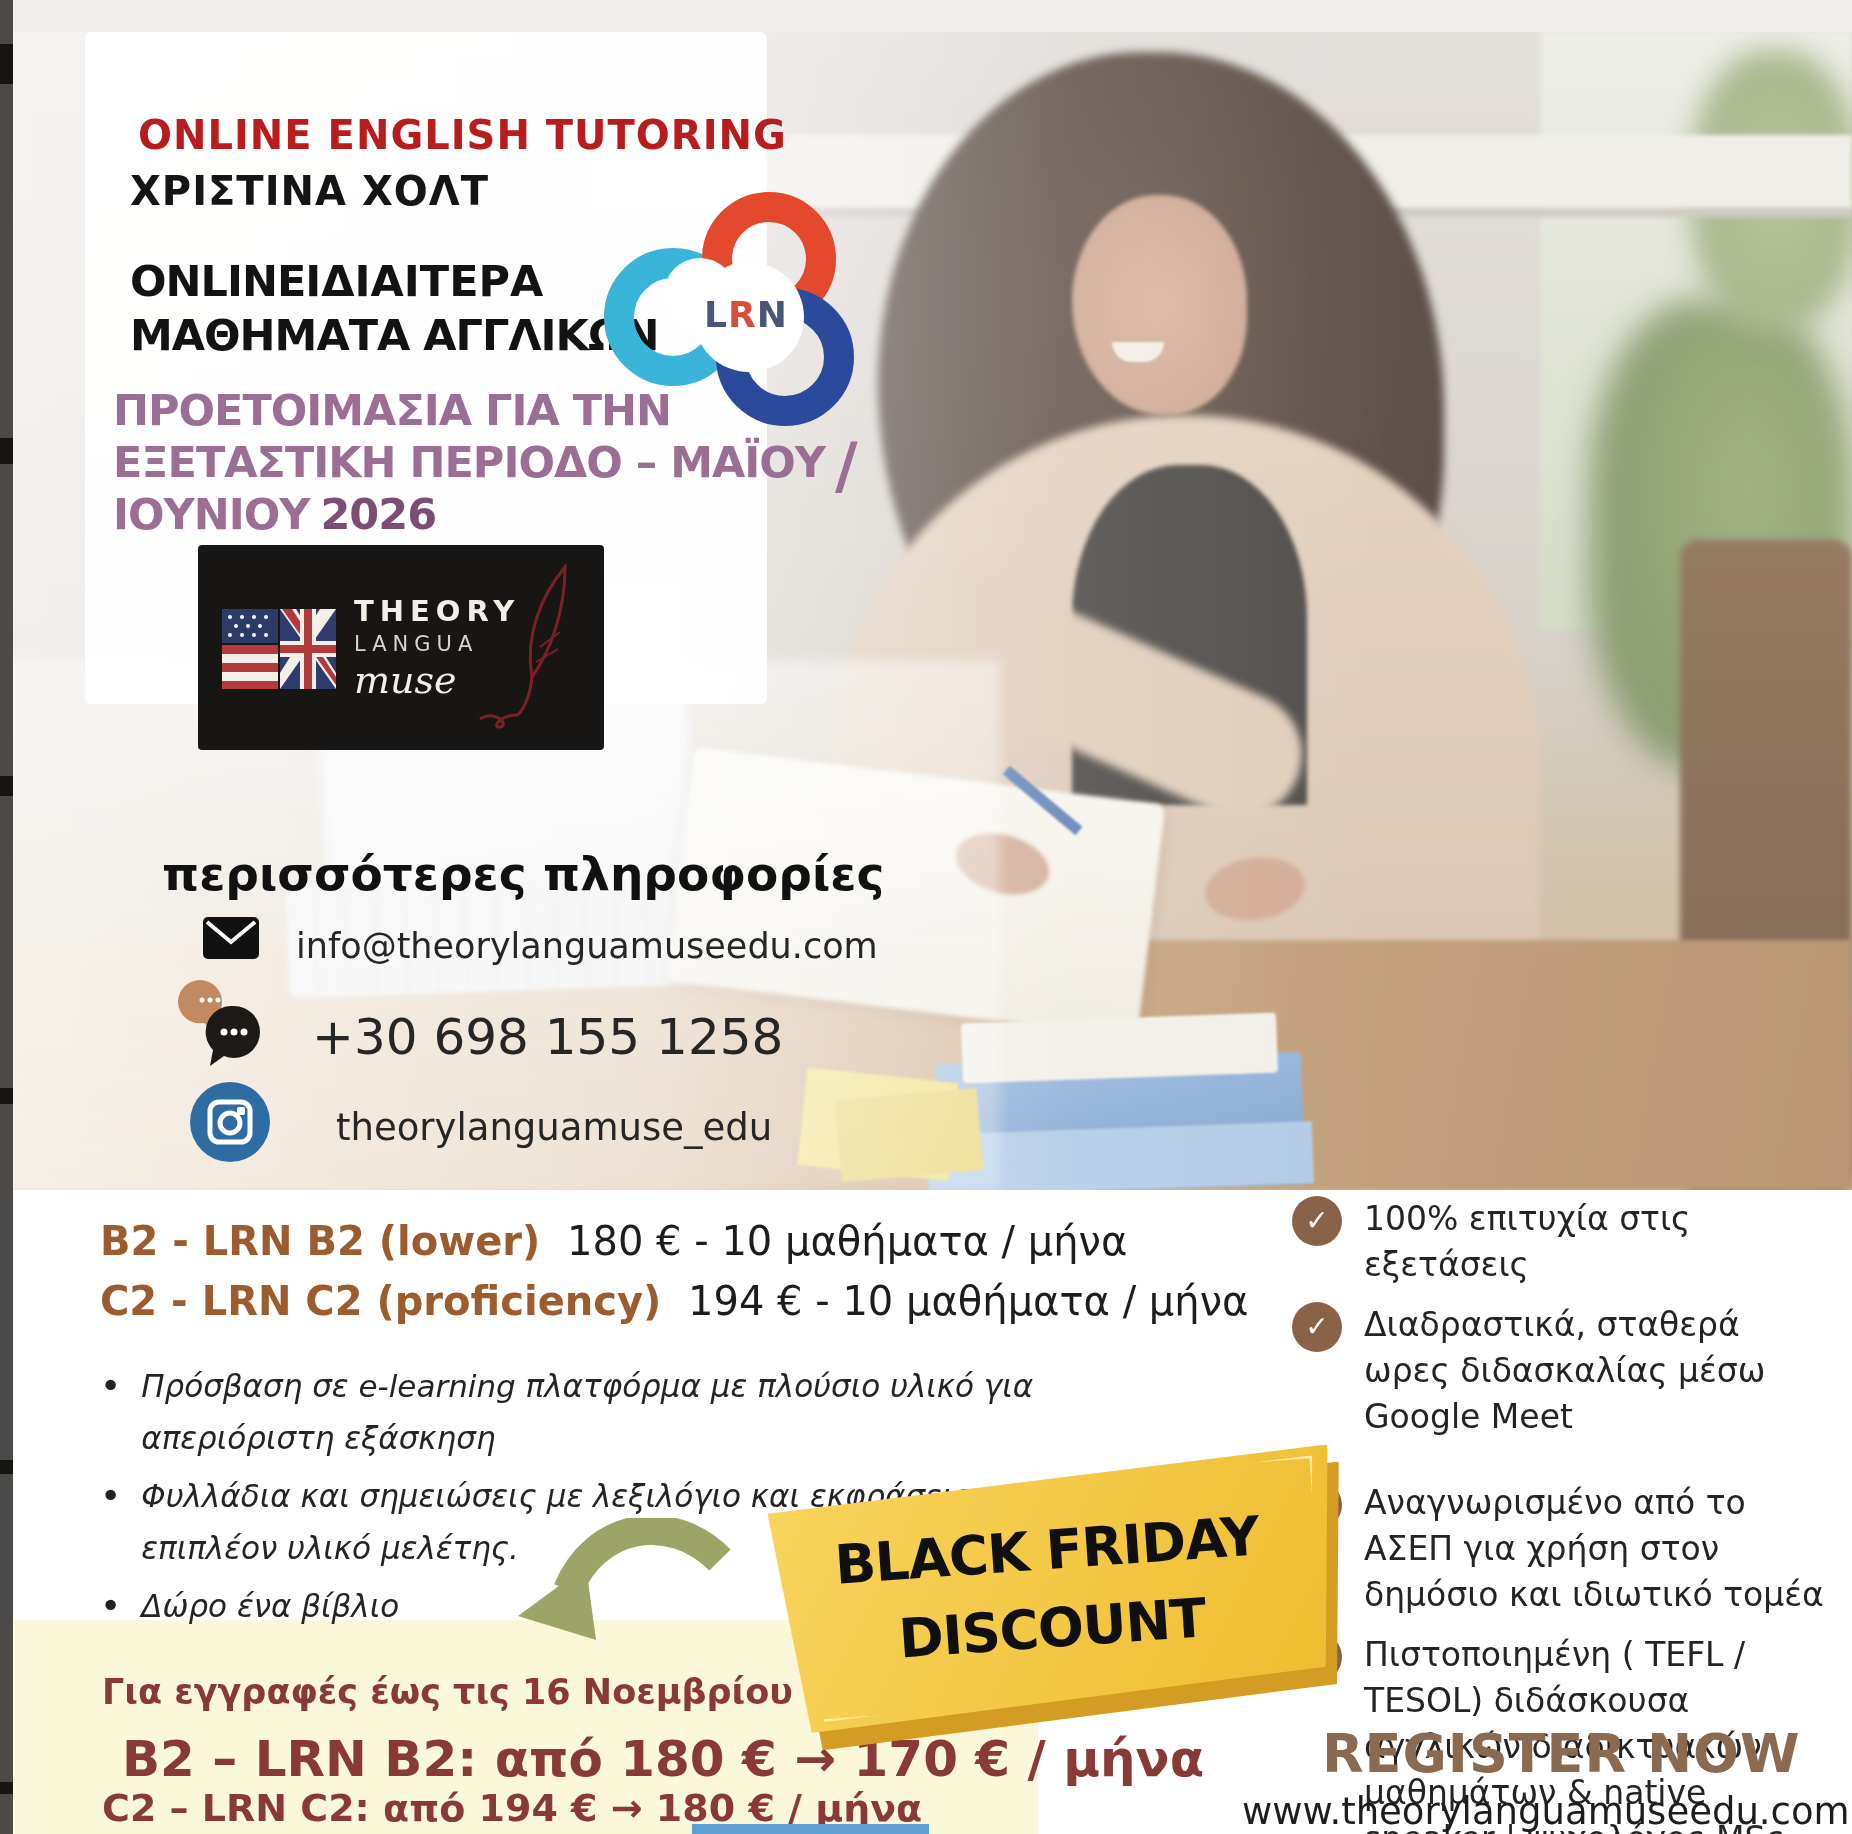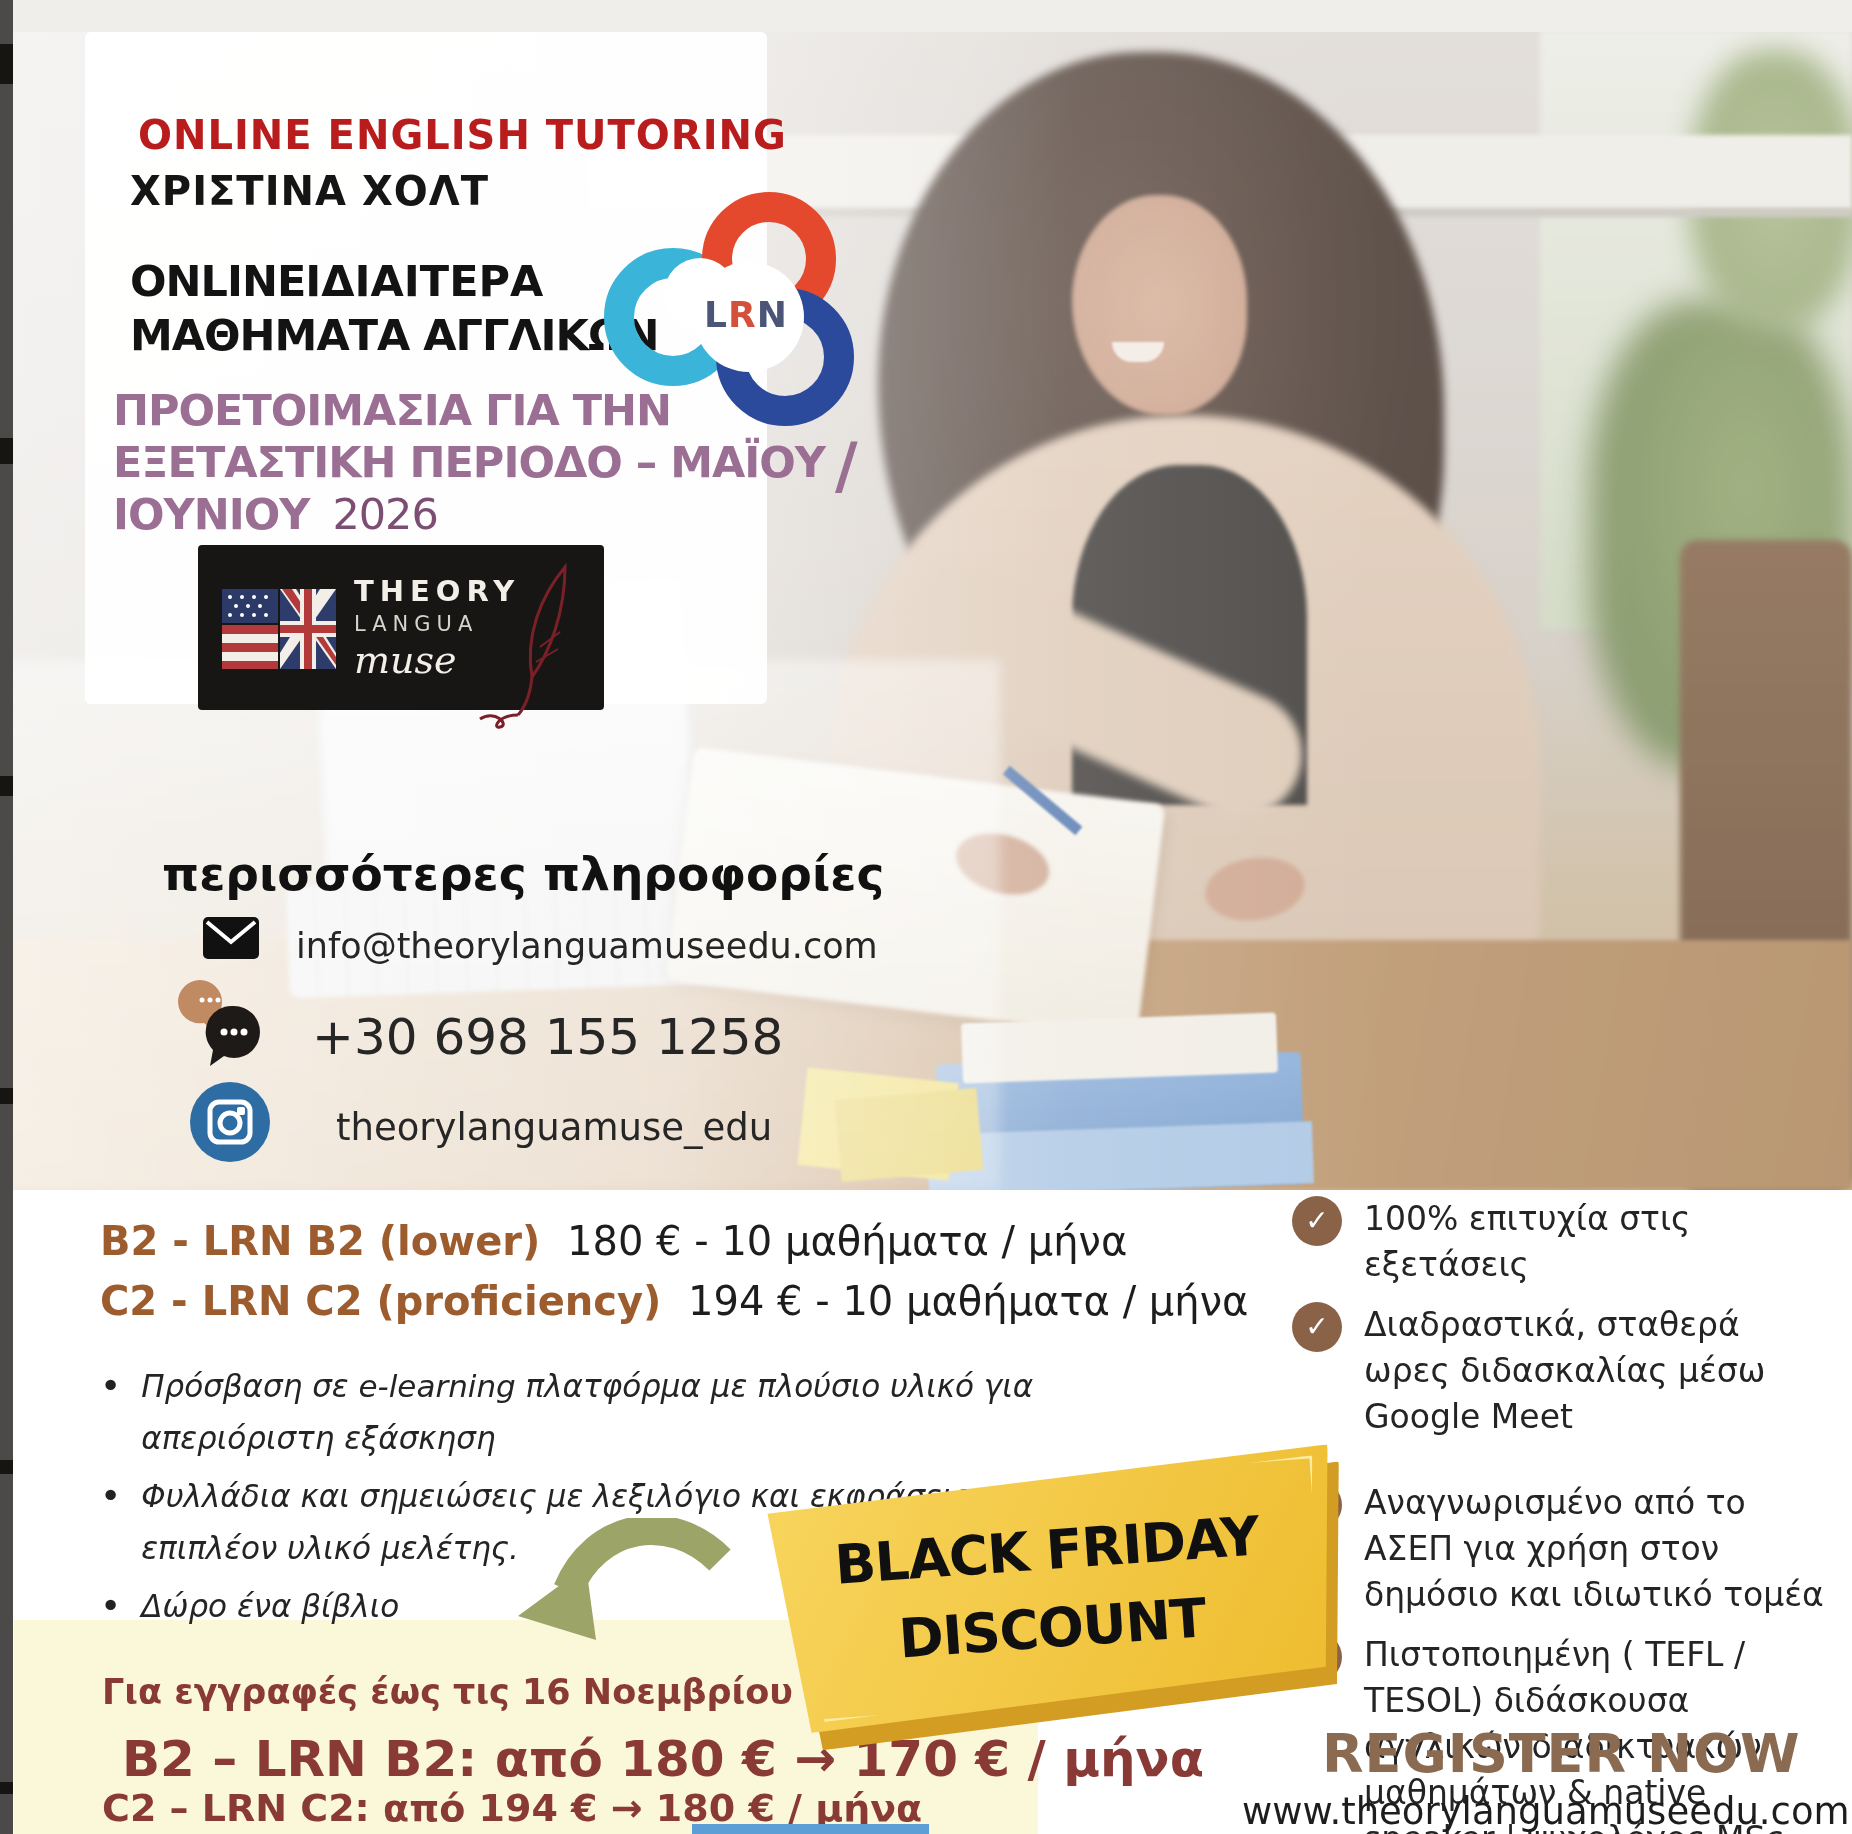--- a/index.html
+++ b/index.html
@@ -57,34 +57,34 @@
   .title-en{left:138px;top:112px;font-size:40px;font-weight:800;letter-spacing:1px;color:#b91c1c;}
   .tutor-name{left:130px;top:168px;font-size:40px;font-weight:800;letter-spacing:1px;color:#151515;}
   .online-line{left:130px;top:256px;font-size:43px;color:#131313;}
   .online-bold{font-weight:900;letter-spacing:-1px;}
   .online-rest{font-weight:700;}
   .subject-line{left:130px;top:310px;font-size:43px;font-weight:700;color:#131313;letter-spacing:-1px;}
   .prep1{left:113px;top:385px;font-size:43px;font-weight:800;color:var(--purple);letter-spacing:-1px;}
   .prep2{left:113px;top:437px;font-size:43px;font-weight:800;color:var(--purple);letter-spacing:-1px;}
   .prep-slash{font-size:62px;font-weight:800;color:var(--purple);margin-left:10px;line-height:40px;vertical-align:-10px;}
   .prep3{left:113px;top:489px;font-size:43px;font-weight:800;color:var(--purple);letter-spacing:-1px;}
-  .prep-year{color:var(--purpledark);font-weight:400;margin-left:23px;}
+  .prep-year{color:var(--purpledark);font-weight:700;margin-left:11px;}
   
   .lrn-logo{position:absolute;left:598px;top:192px;width:300px;height:270px;z-index:3;}
   .lrn-logo div{position:absolute;box-sizing:border-box;}
   .ring{border-radius:50%;}
   .ring-cyan{left:6px;top:56px;width:138px;height:138px;border:30px solid var(--lrncyan);}
   .ring-red{left:104px;top:0;width:134px;height:134px;border:30px solid var(--lrnred);}
   .ring-blue{left:118px;top:96px;width:138px;height:138px;border:30px solid var(--lrnblue);}
   .lrn-blob1{left:66px;top:66px;width:72px;height:72px;background:#fff;border-radius:50%;}
   .lrn-blob2{left:96px;top:70px;width:110px;height:110px;background:#fff;border-radius:50%;}
   .lrn-text{left:106px;top:102px;font-size:36px;font-weight:800;letter-spacing:1px;}
   .lrn-text .l,.lrn-text .n{color:var(--lrntext);} .lrn-text .r{color:var(--lrnred2);}
   
-  .brand-logo{position:absolute;left:198px;top:545px;width:406px;height:165px;background:#181614;border-radius:4px;z-index:3;
+  .brand-logo{position:absolute;left:198px;top:545px;width:406px;height:205px;background:#181614;border-radius:4px;z-index:3;
     display:flex;align-items:center;padding-left:22px;box-sizing:border-box;}
   .brand-text{margin-left:16px;color:#f2efe9;}
   .brand-name1{font-size:29px;letter-spacing:6px;font-weight:600;}
   .brand-name2{font-size:21px;letter-spacing:6px;color:#d8d4cc;margin-top:4px;}
   .brand-name3{font-family:"DejaVu Serif","Liberation Serif",serif;font-style:italic;font-size:38px;margin-top:2px;}
   .brand-feather{position:absolute;right:14px;top:12px;}
   
   .badge{position:absolute;left:1528px;top:32px;width:222px;height:266px;background:var(--taupe);
     border-radius:0 0 111px 111px;z-index:6;text-align:center;padding-top:40px;box-sizing:border-box;}
   .badge div{font-size:30px;font-weight:800;color:#2a2623;line-height:44px;letter-spacing:1px;}

